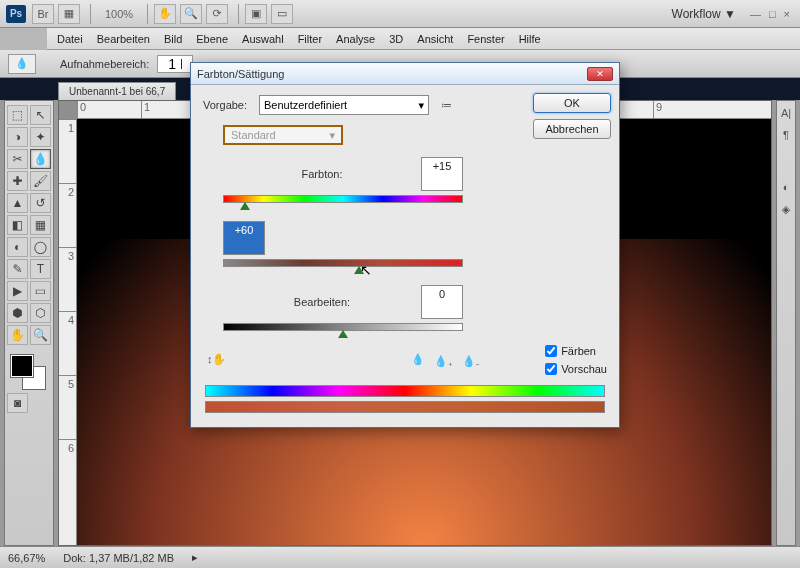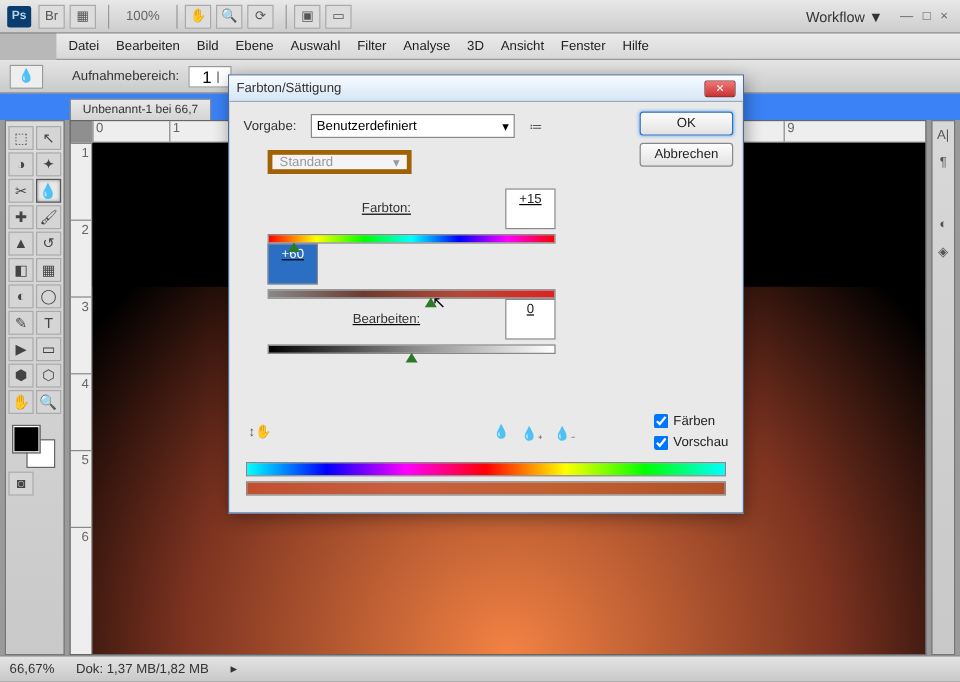--- a/index.html
+++ b/index.html
@@ -15,21 +15,21 @@
 .win-btn { color: #666; margin: 0 4px; cursor: default; }
 
 .menubar { height: 22px; background: linear-gradient(#eaeaea,#d8d8d8); border-bottom: 1px solid #999; display: flex; align-items: center; padding: 0 10px; gap: 14px; color: #222; margin-left: 47px;}
 .menubar span { cursor: default; }
 
 .optbar { height: 28px; background: linear-gradient(#e4e4e4,#cacaca); border-bottom: 1px solid #888; display: flex; align-items: center; padding: 0 8px; gap: 8px;}
 .optbar .swatch { width: 28px; height: 20px; background: #eee; border: 1px solid #999; display: flex; align-items: center; justify-content: center;}
 .optbar .lbl { color: #333; margin-left: 16px; }
 .optbar input { width: 36px; height: 18px; border: 1px solid #999; font-size: 14px; padding: 0 10px; background: #fff;}
 
-.doc-tab-row { height: 22px; background: #3b82f6; display: flex; align-items: flex-end; padding-left: 58px;}
+.doc-tab-row { height: 22px; background: #0f172a; display: flex; align-items: flex-end; padding-left: 58px;}
 .doc-tab { background: linear-gradient(#e9e9e9,#d4d4d4); border: 1px solid #888; border-bottom: none; padding: 3px 10px; font-size: 10px; color: #333;}
 
 
 .workspace { position: absolute; top: 100px; left: 0; right: 0; bottom: 22px; background: #9a9a9a; }
 .toolbox { position: absolute; left: 4px; top: 0; width: 50px; bottom: 0; background: linear-gradient(#dcdcdc,#c9c9c9); border: 1px solid #777; display: flex; flex-direction: column; padding: 4px 2px; }
 .toolrow { display: flex; gap: 2px; margin-bottom: 2px;}
 .tool { width: 21px; height: 20px; background: #d5d5d5; border: 1px solid #aaa; display: flex; align-items: center; justify-content: center; font-size: 12px; color: #444;}
 .tool.sel { background: #e8e8e8; border: 1px solid #555; box-shadow: inset 0 0 3px #888;}
 .colorwell { margin-top: 6px; position: relative; height: 36px;}
 .fg { position: absolute; left: 4px; top: 2px; width: 22px; height: 22px; background: #000; border: 1px solid #fff; outline: 1px solid #666;}
@@ -53,22 +53,22 @@
 .dlg-close { margin-left: auto; width: 26px; height: 14px; background: linear-gradient(#e77,#c33); border: 1px solid #933; border-radius: 2px; color: #fff; text-align: center; font-size: 9px; line-height: 12px;}
 .dlg-body { padding: 10px 12px; position: relative; height: calc(100% - 22px);}
 .row { display: flex; align-items: center; margin-bottom: 10px;}
 .lblw { width: 56px; color: #333;}
 .preset-sel { width: 170px; height: 20px; background: #fff; border: 1px solid #888; padding: 0 4px; display: flex; align-items: center; justify-content: space-between;}
 .btn-col { position: absolute; right: 8px; top: 8px; display: flex; flex-direction: column; gap: 6px;}
 .dlg-btn { width: 78px; height: 20px; background: linear-gradient(#fdfdfd,#e2e2e2); border: 1px solid #888; border-radius: 3px; text-align: center; line-height: 18px; color: #222;}
 .dlg-btn.ok { border: 1px solid #2a6fc4; box-shadow: 0 0 3px #6ab0f0;}
 
 .sliders { margin-left: 20px; margin-top: 8px; width: 240px;}
-.sec-sel { width: 120px; height: 20px; background: #f4f4f4; border: 4px solid #a16207; color: #999; padding: 0 6px; display: flex; align-items: center; justify-content: space-between; margin-bottom: 12px;}
-.sl-row {  text-decoration: underline;}
+.sec-sel { width: 120px; height: 20px; background: #f4f4f4; border: 2px solid #a16207; color: #999; padding: 0 6px; display: flex; align-items: center; justify-content: space-between; margin-bottom: 12px;}
+.sl-row { margin-bottom: 18px;}
 .sl-line { display: flex; align-items: center; margin-bottom: 4px;}
 .sl-line .sl-lbl { flex: 1; text-align: center; color: #333;}
 .sl-val { width: 42px; height: 34px; border: 1px solid #888; background: #fff; text-align: center; line-height: 16px; color: #222;}
 .sl-val.sel { background: #2a6fc4; color: #fff;}
 .track { height: 8px; border: 1px solid #888; position: relative;}
 .hue-grad { background: linear-gradient(90deg,#f00,#ff0,#0f0,#0ff,#00f,#f0f,#f00);}
 .sat-grad { background: linear-gradient(90deg,#888,#6b3b30,#b14a3a,#d22);}
 .light-grad { background: linear-gradient(90deg,#000,#888,#fff);}
 .thumb { position: absolute; top: 6px; width: 0; height: 0; border-left: 5px solid transparent; border-right: 5px solid transparent; border-bottom: 8px solid #2a7a2a;}
 .cursor-arrow { position: absolute; font-size: 14px; color: #000;}

